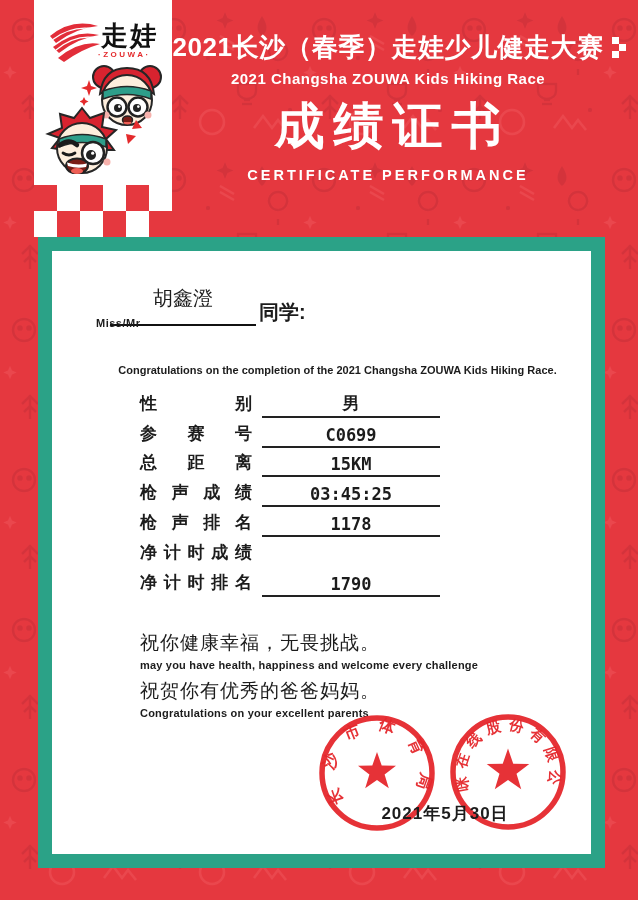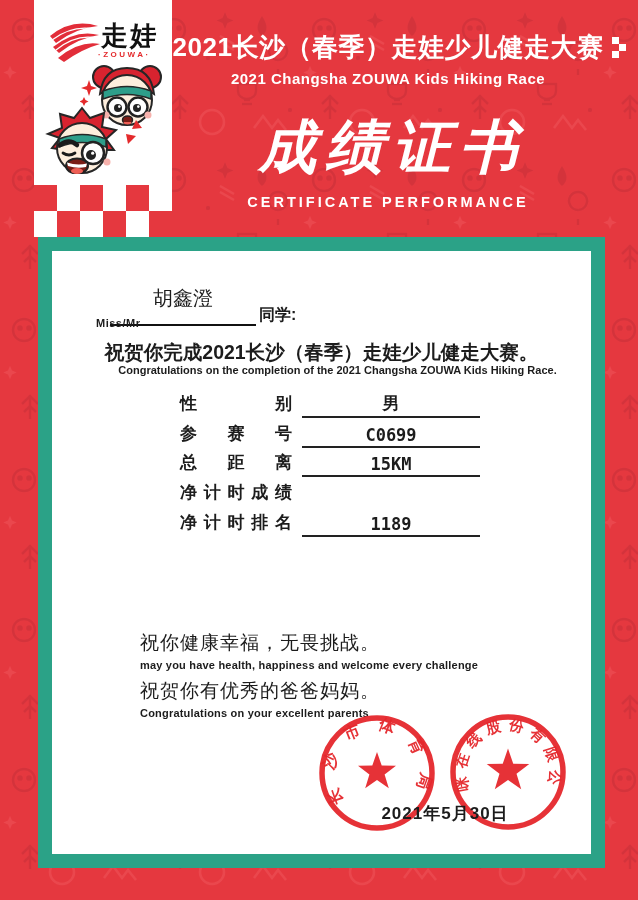--- a/index.html
+++ b/index.html
@@ -24,36 +24,36 @@
               grid-template-columns:repeat(6,23px); grid-template-rows:26px 26px; }
   .ck-r { background:#e5383f; } .ck-w { background:#fff; }
 
   
   .header-text { position:absolute; left:172px; top:30px; width:432px; z-index:2; text-align:center; color:#fff; }
   .title-row { display:flex; align-items:center; justify-content:center; gap:9px;
                font-size:26px; font-weight:bold; letter-spacing:0.5px; white-space:nowrap; }
   .orn { width:14px; height:21px; display:grid; grid-template-columns:7px 7px; grid-template-rows:7px 7px 7px; flex:0 0 auto; }
   .orn .w { background:#fff; }
   .subtitle { margin-top:5px; font-size:15px; font-weight:bold; letter-spacing:0.5px; }
-  .big-title { margin-top:22px; font-size:58px; font-weight:bold; letter-spacing:9px; padding-left:9px; white-space:nowrap;font-style:italic; }
+  .big-title { margin-top:6px; font-size:50px; font-weight:bold; letter-spacing:9px; padding-left:9px; white-space:nowrap; }
   .cert-en { margin-top:7px; font-size:14.5px; font-weight:bold; letter-spacing:3px; }
 
   
   .card { position:absolute; left:38px; top:237px; width:567px; height:631px; box-sizing:border-box;
           background:#fff; border:14px solid #2ba287; z-index:2; }
   .name-row { position:absolute; left:58px; top:34px; display:flex; align-items:flex-end; }
   .name-line { display:inline-block; width:146px; border-bottom:2px solid #111; text-align:center;
                font-family:"Liberation Serif", serif; font-size:20px; padding-bottom:12px; }
-  .tongxue { font-size:16px; font-weight:bold; margin-left:3px; }
+  .tongxue { font-size:20px; font-weight:bold; margin-left:3px; }
   .miss-mr { position:absolute; left:44px; top:66px; font-size:11px; font-weight:bold; letter-spacing:0.5px; }
   .congrats-cn { position:absolute; left:0; right:0; top:88px; text-align:center; font-size:19.5px; font-weight:bold; }
   .congrats-en { position:absolute; left:0; right:0; top:113px; text-align:center; font-size:11px; font-weight:bold;margin-left:32px; }
 
   .fields { position:absolute; left:88px; top:137px; }
-  .frow { display:flex; align-items:flex-end; height:29.8px;margin-left:40px; }
+  .frow { display:flex; align-items:flex-end; height:29.8px; }
   .flabel { width:112px; font-size:17px; font-weight:bold; text-align:justify; text-align-last:justify; padding-bottom:3px; }
   .fline { width:178px; margin-left:10px; border-bottom:2px solid #222; text-align:center;
            font-family:"DejaVu Sans Mono","Liberation Mono",monospace; font-size:17px; font-weight:bold; padding-bottom:1px; }
 
   .blessings { position:absolute; left:88px; top:379px; }
   .bless-cn { font-size:19px; font-weight:normal; letter-spacing:1px; }
   .bless-en { font-size:11px; font-weight:bold; letter-spacing:0.2px; margin:3px 0 7px; }
 
   .stamp-left  { position:absolute; left:260px; top:457px; z-index:2; }
   .stamp-right { position:absolute; left:391px; top:456px; z-index:2; }
@@ -194,42 +194,49 @@
   </div>
 
   <div class="card">
 
     <div class="name-row">
       <span class="name-line">胡鑫澄</span>
       <span class="tongxue">同学:</span>
     </div>
     <div class="miss-mr">Miss/Mr</div>
 
-    <div class="congrats-cn">祝贺你完成2021长沙（春季）走娃少儿健走大赛。</div>
     <div class="congrats-en">Congratulations on the completion of the 2021 Changsha ZOUWA Kids Hiking Race.</div>
 
     <div class="fields">
       <div class="frow">
         <span class="flabel">性别</span>
         <span class="fline">男</span>
       </div>
       <div class="frow">
         <span class="flabel">参赛号</span>
         <span class="fline">C0699</span>
       </div>
       <div class="frow">
         <span class="flabel">总距离</span>
         <span class="fline">15KM</span>
       </div>
       <div class="frow">
+        <span class="flabel">枪声成绩</span>
+        <span class="fline">03:45:25</span>
+      </div>
+      <div class="frow">
+        <span class="flabel">枪声排名</span>
+        <span class="fline">1178</span>
+      </div>
+      <div class="frow">
         <span class="flabel">净计时成绩</span>
       </div>
       <div class="frow">
         <span class="flabel">净计时排名</span>
-        <span class="fline">1189</span>
+        <span class="fline">1790</span>
       </div>
     </div>
 
     <div class="blessings">
       <div class="bless-cn">祝你健康幸福，无畏挑战。</div>
       <div class="bless-en">may you have health, happiness and welcome every challenge</div>
       <div class="bless-cn">祝贺你有优秀的爸爸妈妈。</div>
       <div class="bless-en">Congratulations on your excellent parents</div>
     </div>
 

